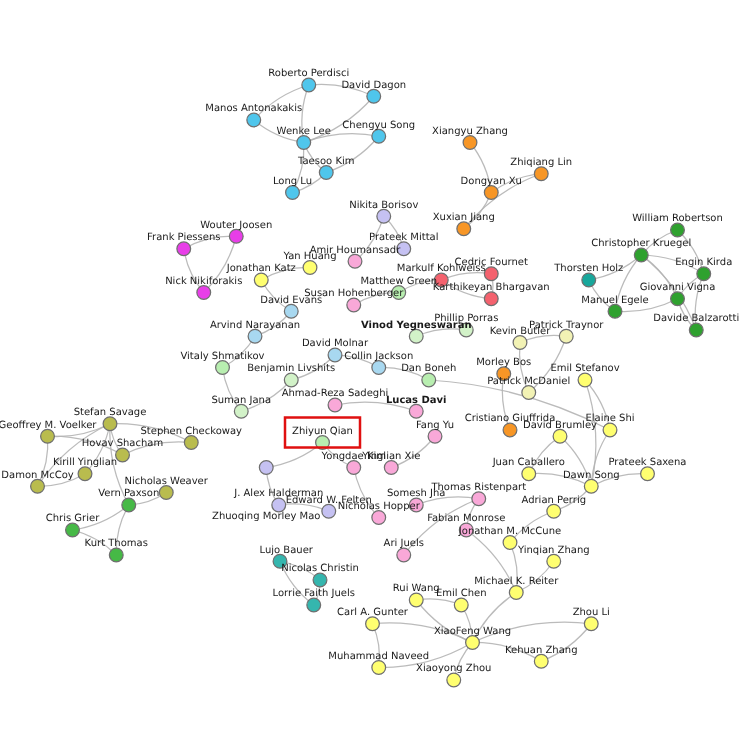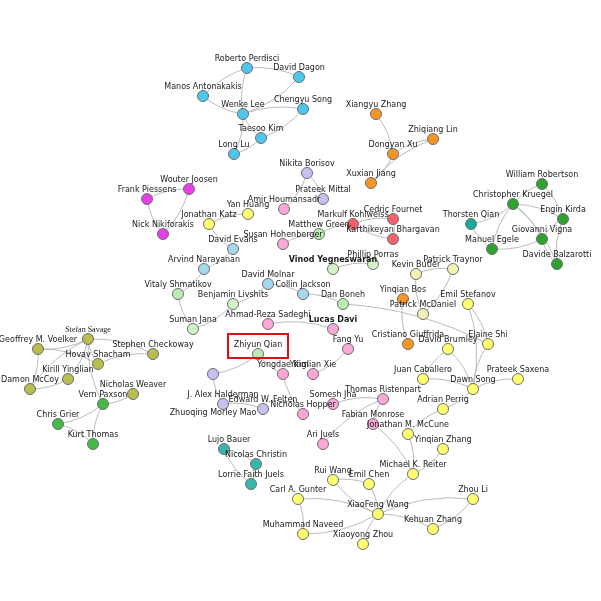--- a/index.html
+++ b/index.html
@@ -186,21 +186,21 @@
     <div class="node-label" style="left: 393px; top: 149px;">Dongyan Xu</div>
     <div class="node" title="Xuxian Jiang" style="left: 371px; top: 183px; background: rgb(247, 150, 38);"></div>
     <div class="node-label" style="left: 371px; top: 178px;">Xuxian Jiang</div>
     <div class="node" title="William Robertson" style="left: 542px; top: 184px; background: rgb(47, 161, 47);"></div>
     <div class="node-label" style="left: 542px; top: 179px;">William Robertson</div>
     <div class="node" title="Christopher Kruegel" style="left: 513px; top: 204px; background: rgb(47, 161, 47);"></div>
     <div class="node-label" style="left: 513px; top: 199px;">Christopher Kruegel</div>
     <div class="node" title="Engin Kirda" style="left: 563px; top: 219px; background: rgb(47, 161, 47);"></div>
     <div class="node-label" style="left: 563px; top: 214px;">Engin Kirda</div>
     <div class="node" title="Thorsten Holz" style="left: 471px; top: 224px; background: rgb(24, 167, 155);"></div>
-    <div class="node-label" style="left: 471px; top: 219px;">Thorsten Qian</div>
+    <div class="node-label" style="left: 471px; top: 219px;">Thorsten Holz</div>
     <div class="node" title="Giovanni Vigna" style="left: 542px; top: 239px; background: rgb(47, 161, 47);"></div>
     <div class="node-label" style="left: 542px; top: 234px;">Giovanni Vigna</div>
     <div class="node" title="Manuel Egele" style="left: 492px; top: 249px; background: rgb(47, 161, 47);"></div>
     <div class="node-label" style="left: 492px; top: 244px;">Manuel Egele</div>
     <div class="node" title="Davide Balzarotti" style="left: 557px; top: 264px; background: rgb(47, 161, 47);"></div>
     <div class="node-label" style="left: 557px; top: 259px;">Davide Balzarotti</div>
     <div class="node" title="Frank Piessens" style="left: 147px; top: 199px; background: rgb(232, 62, 232);"></div>
     <div class="node-label" style="left: 147px; top: 194px;">Frank Piessens</div>
     <div class="node" title="Wouter Joosen" style="left: 189px; top: 189px; background: rgb(232, 62, 232);"></div>
     <div class="node-label" style="left: 189px; top: 184px;">Wouter Joosen</div>
@@ -240,21 +240,21 @@
     <div class="node-label" style="left: 373px; top: 259px;">Phillip Porras</div>
     <div class="node" title="Kevin Butler" style="left: 416px; top: 274px; background: rgb(242, 242, 180);"></div>
     <div class="node-label" style="left: 416px; top: 269px;">Kevin Butler</div>
     <div class="node" title="Patrick Traynor" style="left: 453px; top: 269px; background: rgb(242, 242, 180);"></div>
     <div class="node-label" style="left: 453px; top: 264px;">Patrick Traynor</div>
     <div class="node" title="Collin Jackson" style="left: 303px; top: 294px; background: rgb(168, 216, 240);"></div>
     <div class="node-label" style="left: 303px; top: 289px;">Collin Jackson</div>
     <div class="node" title="Dan Boneh" style="left: 343px; top: 304px; background: rgb(184, 238, 176);"></div>
     <div class="node-label" style="left: 343px; top: 299px;">Dan Boneh</div>
     <div class="node" title="Herbert Bos" style="left: 403px; top: 299px; background: rgb(247, 150, 38);"></div>
-    <div class="node-label" style="left: 403px; top: 294px;">Yinqian Bos</div>
+    <div class="node-label" style="left: 403px; top: 294px;">Morley Bos</div>
     <div class="node" title="Emil Stefanov" style="left: 468px; top: 304px; background: rgb(255, 255, 112);"></div>
     <div class="node-label" style="left: 468px; top: 299px;">Emil Stefanov</div>
     <div class="node" title="Patrick McDaniel" style="left: 423px; top: 314px; background: rgb(242, 242, 180);"></div>
     <div class="node-label" style="left: 423px; top: 309px;">Patrick McDaniel</div>
     <div class="node" title="Benjamin Livshits" style="left: 233px; top: 304px; background: rgb(210, 242, 200);"></div>
     <div class="node-label" style="left: 233px; top: 299px;">Benjamin Livshits</div>
     <div class="node" title="Suman Jana" style="left: 193px; top: 329px; background: rgb(210, 242, 200);"></div>
     <div class="node-label" style="left: 193px; top: 324px;">Suman Jana</div>
     <div class="node" title="Ahmad-Reza Sadeghi" style="left: 268px; top: 324px; background: rgb(249, 168, 216);"></div>
     <div class="node-label" style="left: 268px; top: 319px;">Ahmad-Reza Sadeghi</div>
@@ -279,21 +279,21 @@
     <div class="node-label" style="left: 313px; top: 369px; text-align: right;">Yinglian Xie</div>
     <div class="node" title="Juan Caballero" style="left: 423px; top: 379px; background: rgb(255, 255, 112);"></div>
     <div class="node-label" style="left: 423px; top: 374px;">Juan Caballero</div>
     <div class="node" title="Dawn Song" style="left: 473px; top: 389px; background: rgb(255, 255, 112);"></div>
     <div class="node-label" style="left: 473px; top: 384px;">Dawn Song</div>
     <div class="node" title="Prateek Saxena" style="left: 518px; top: 379px; background: rgb(255, 255, 112);"></div>
     <div class="node-label" style="left: 518px; top: 374px;">Prateek Saxena</div>
     <div class="node" title="Geoffrey M. Voelker" style="left: 38px; top: 349px; background: rgb(185, 188, 78);"></div>
     <div class="node-label" style="left: 38px; top: 344px;">Geoffrey M. Voelker</div>
     <div class="node" title="Stefan Savage" style="left: 88px; top: 339px; background: rgb(185, 188, 78);"></div>
-    <div class="node-label" style="left: 88px; top: 334px; font-family: Liberation Serif, serif;">Stefan Savage</div>
+    <div class="node-label" style="left: 88px; top: 334px;">Stefan Savage</div>
     <div class="node" title="Stephen Checkoway" style="left: 153px; top: 354px; background: rgb(185, 188, 78);"></div>
     <div class="node-label" style="left: 153px; top: 349px;">Stephen Checkoway</div>
     <div class="node" title="Hovav Shacham" style="left: 98px; top: 364px; background: rgb(185, 188, 78);"></div>
     <div class="node-label" style="left: 98px; top: 359px;">Hovav Shacham</div>
     <div class="node" title="Kirill Levchenko" style="left: 68px; top: 379px; background: rgb(185, 188, 78);"></div>
     <div class="node-label" style="left: 68px; top: 374px;">Kirill Yinglian</div>
     <div class="node" title="Damon McCoy" style="left: 30px; top: 389px; background: rgb(185, 188, 78);"></div>
     <div class="node-label" style="left: 30px; top: 384px;">Damon McCoy</div>
     <div class="node" title="Nicholas Weaver" style="left: 133px; top: 394px; background: rgb(185, 188, 78);"></div>
     <div class="node-label" style="left: 133px; top: 389px;">Nicholas Weaver</div>

